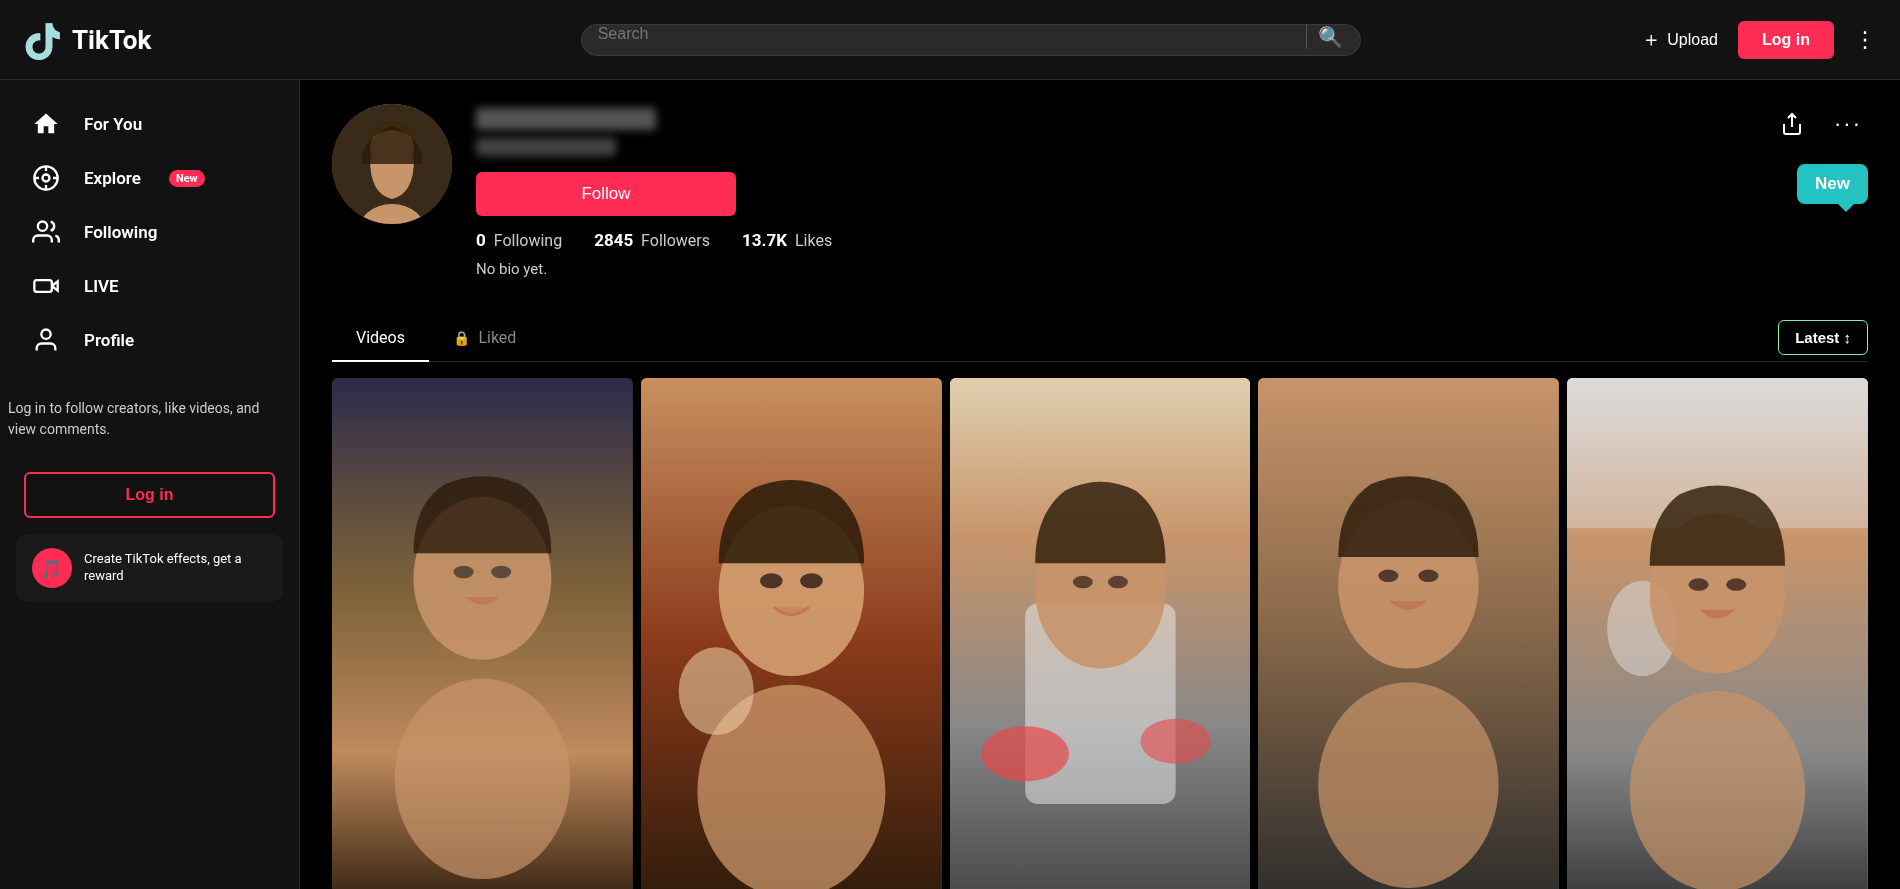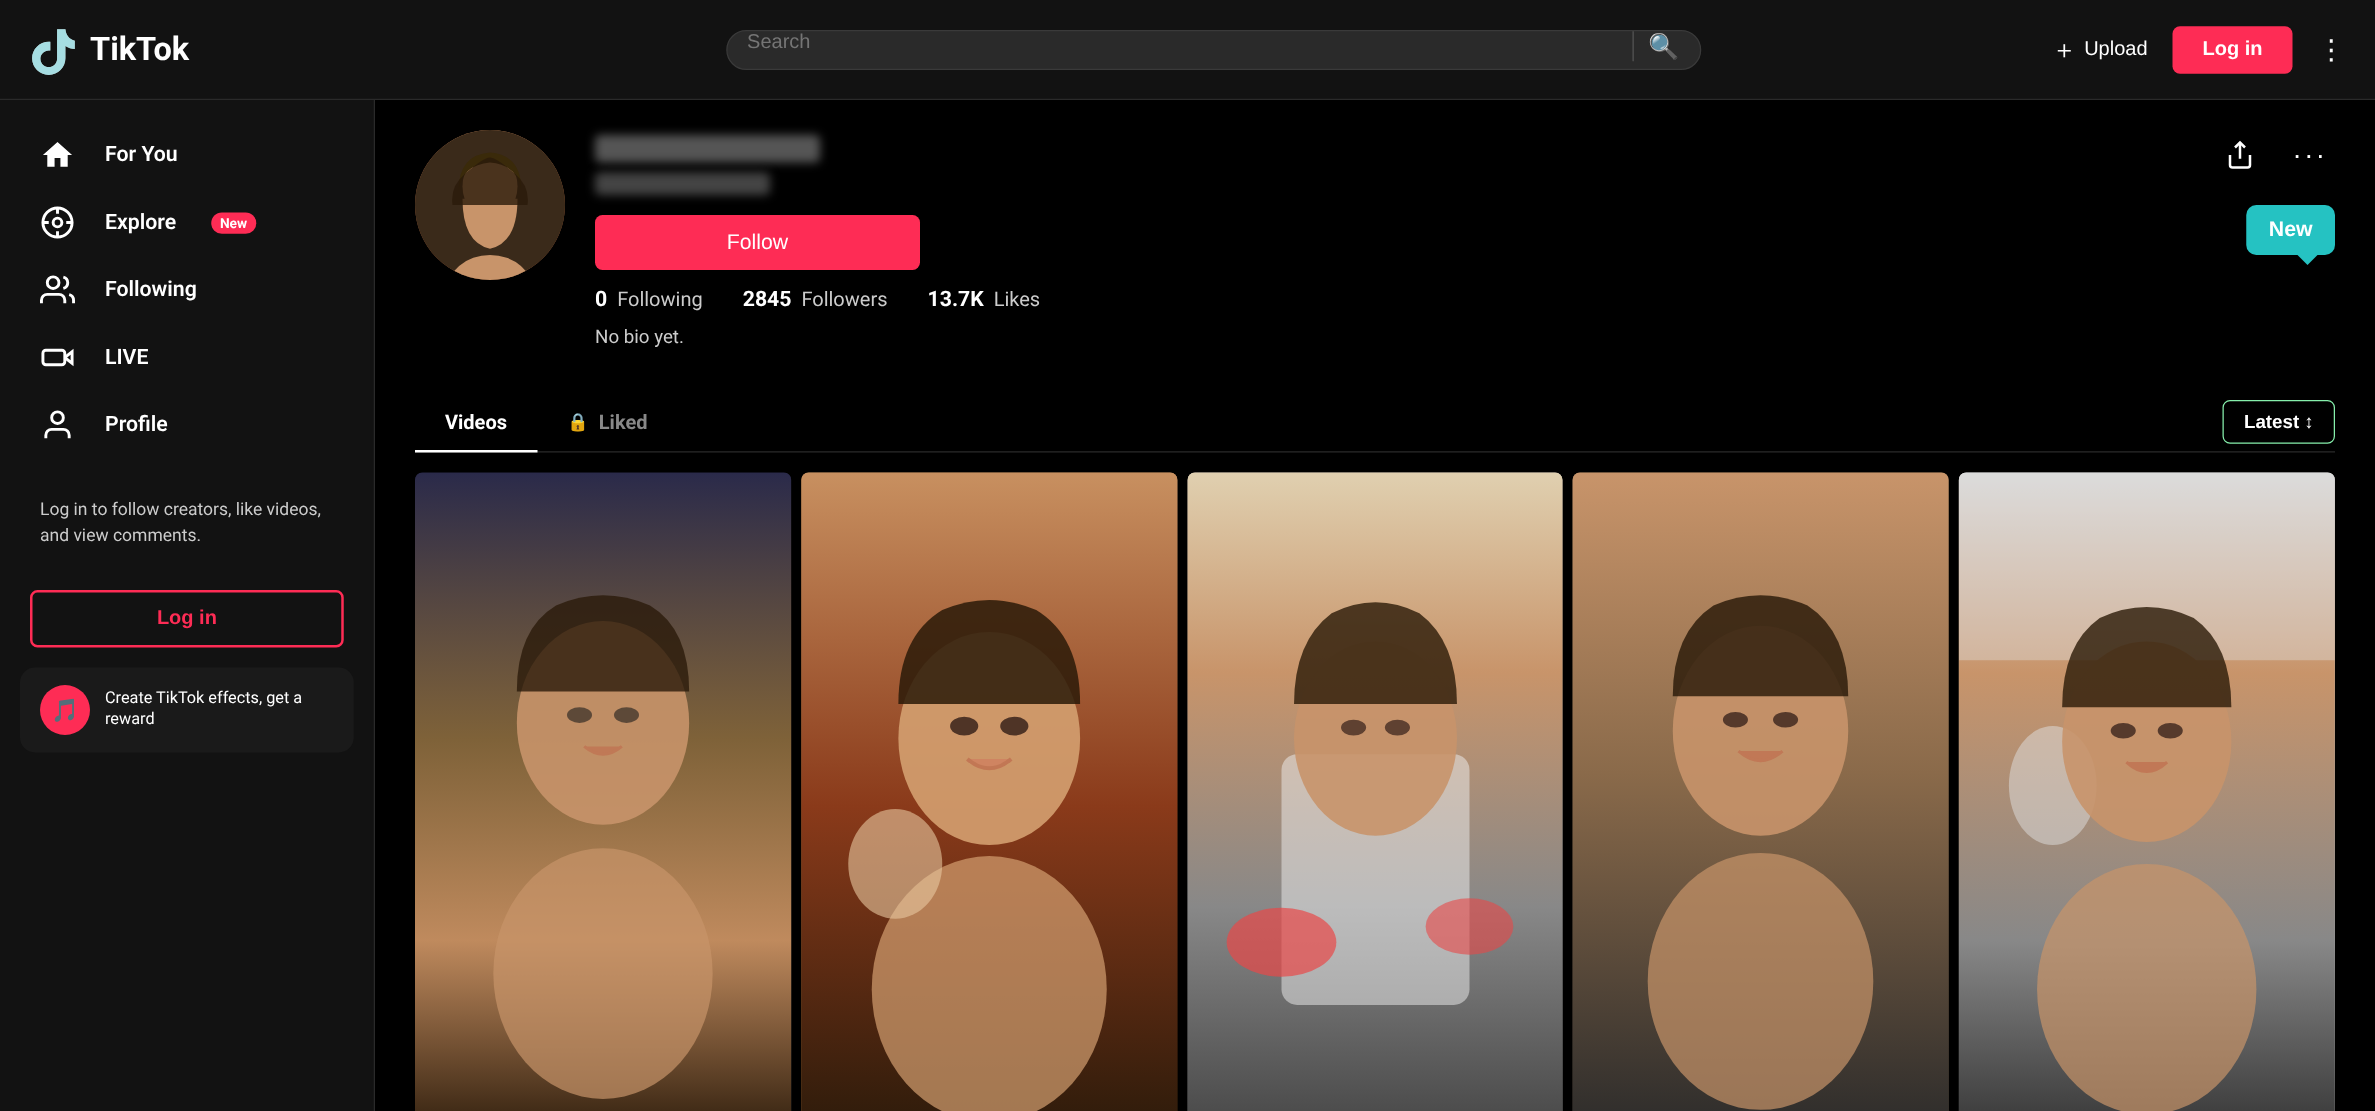--- a/index.html
+++ b/index.html
@@ -146,21 +146,21 @@
     .badge-new {
       background: #fe2c55;
       color: #fff;
       font-size: 11px;
       font-weight: 700;
       padding: 2px 7px;
       border-radius: 10px;
       margin-left: 4px;
     }
     .sidebar-login-prompt {
-      padding: 20px 32px;
+      padding: 20px 8px;
       color: #ccc;
       font-size: 14px;
       line-height: 1.5;
       margin-top: 12px;
     }
     .sidebar-login-btn {
       display: block;
       width: calc(100% - 48px);
       margin: 12px 24px;
       border: 2px solid #fe2c55;
@@ -334,21 +334,21 @@
     .profile-tabs {
       display: flex;
       align-items: center;
       border-bottom: 1px solid #2a2a2a;
       margin-top: 20px;
       position: relative;
     }
     .tab-item {
       padding: 14px 24px;
       font-size: 16px;
-      font-weight: 700;
+      font-weight: 400;
       color: #888;
       cursor: pointer;
       position: relative;
       display: flex;
       align-items: center;
       gap: 8px;
     }
     .tab-item.active {
       color: #fff;
     }

